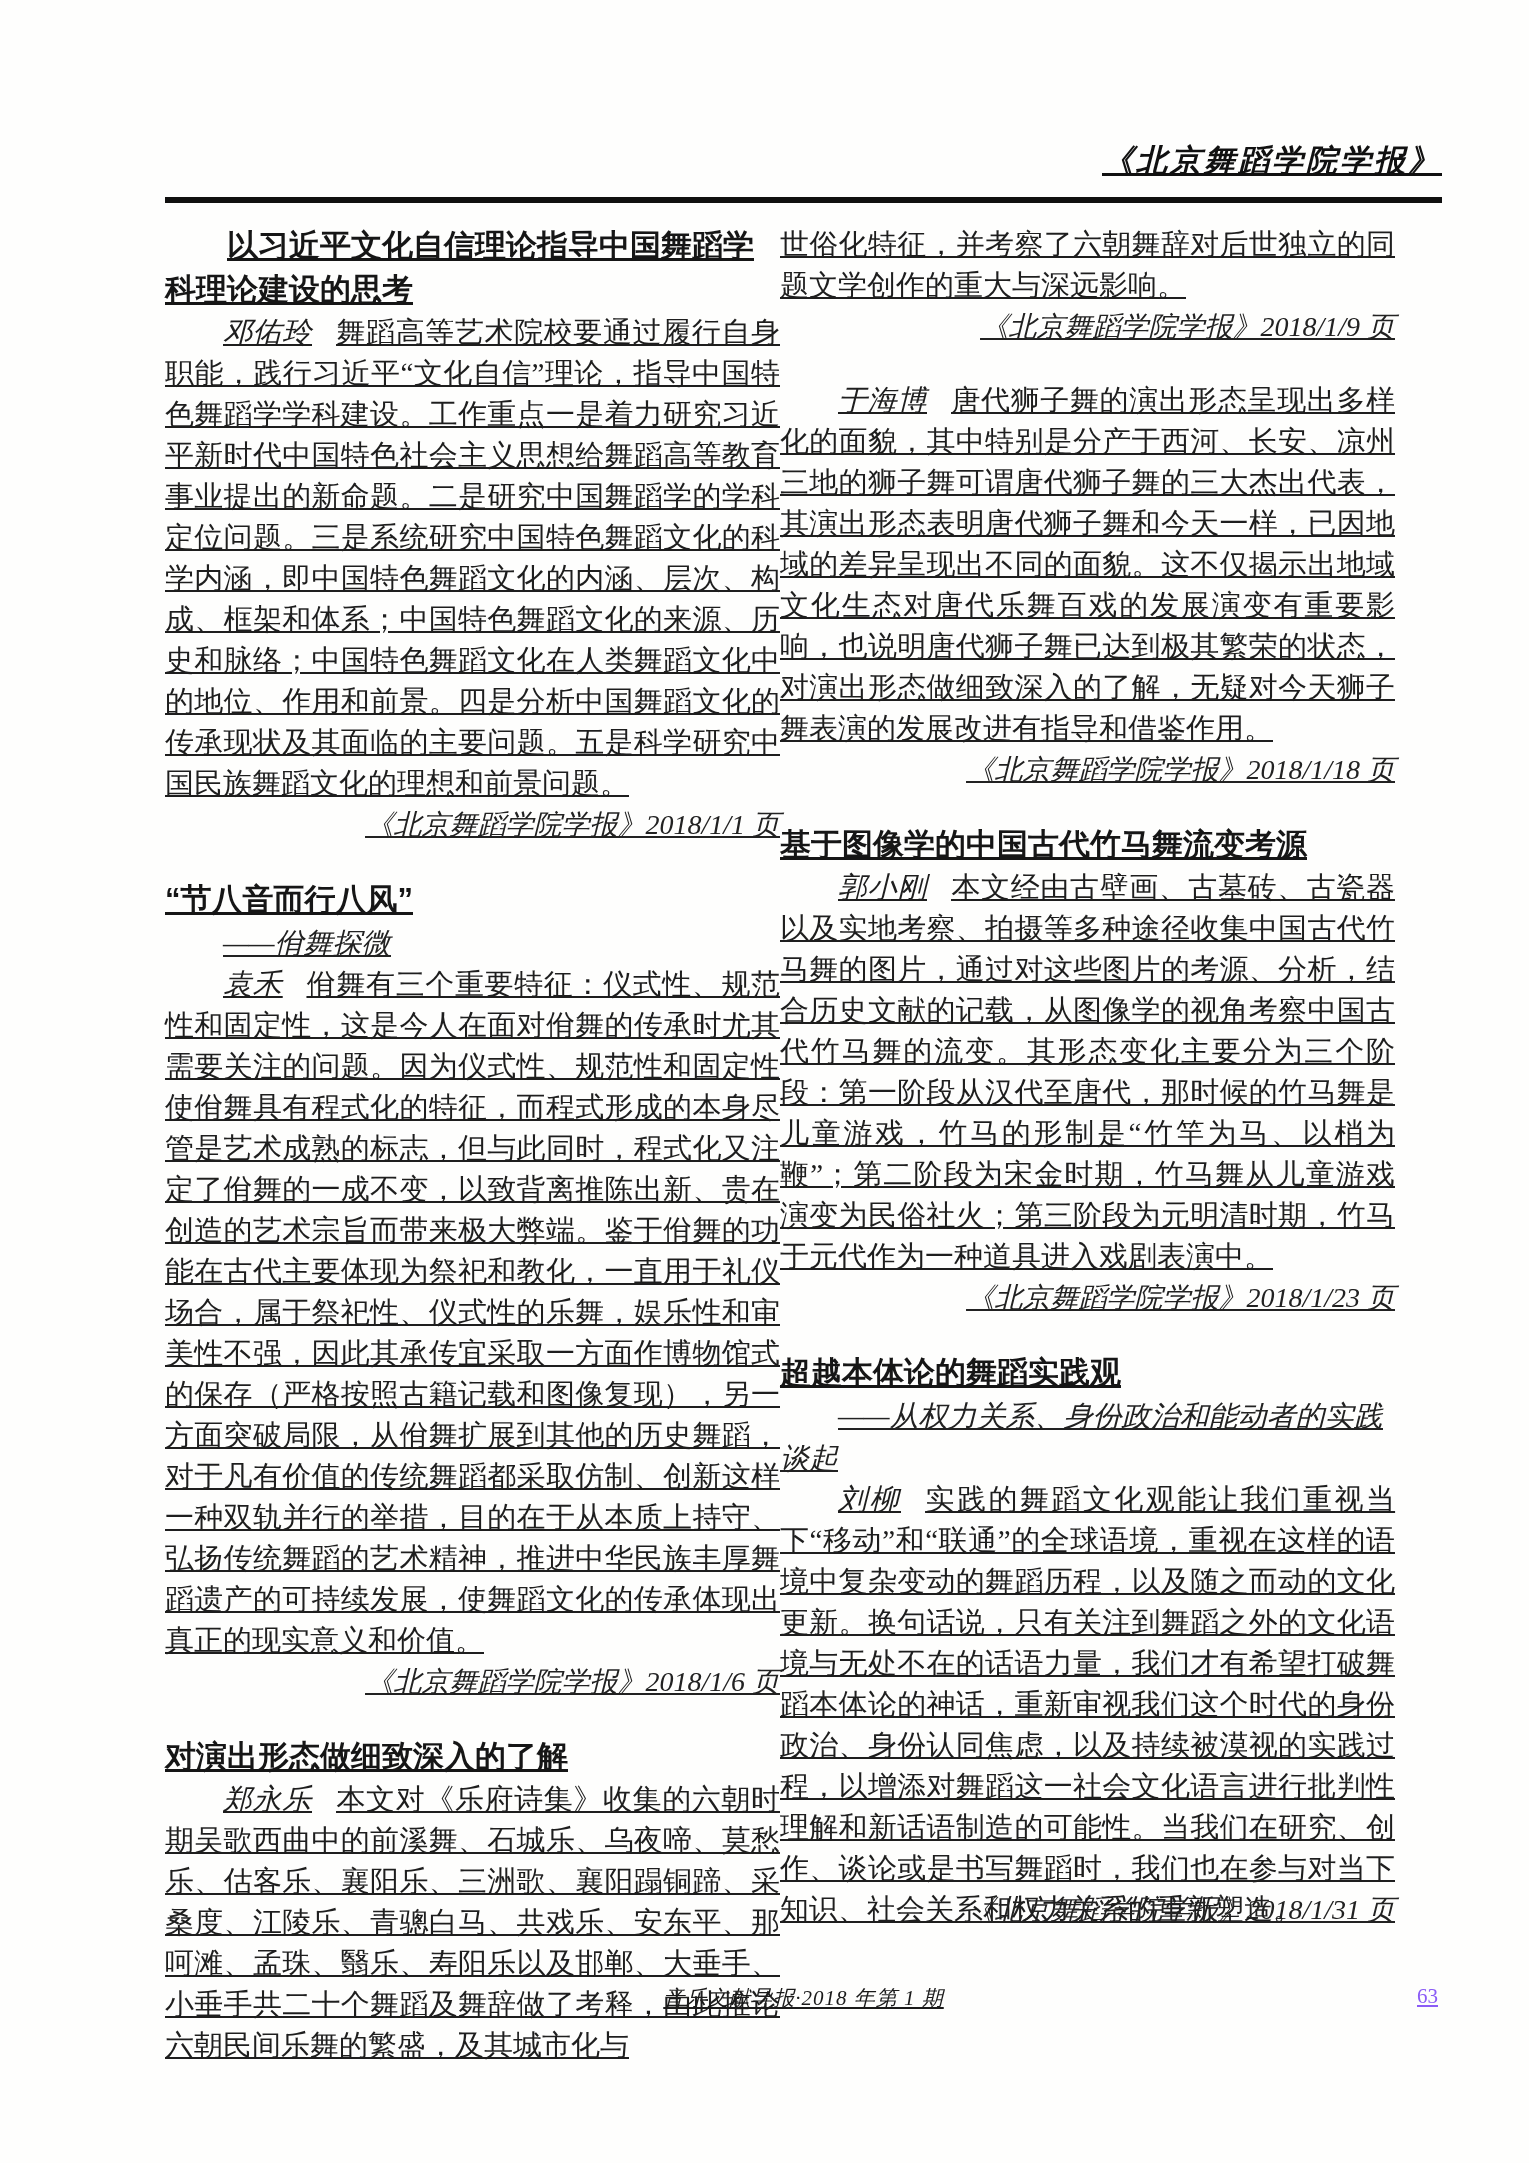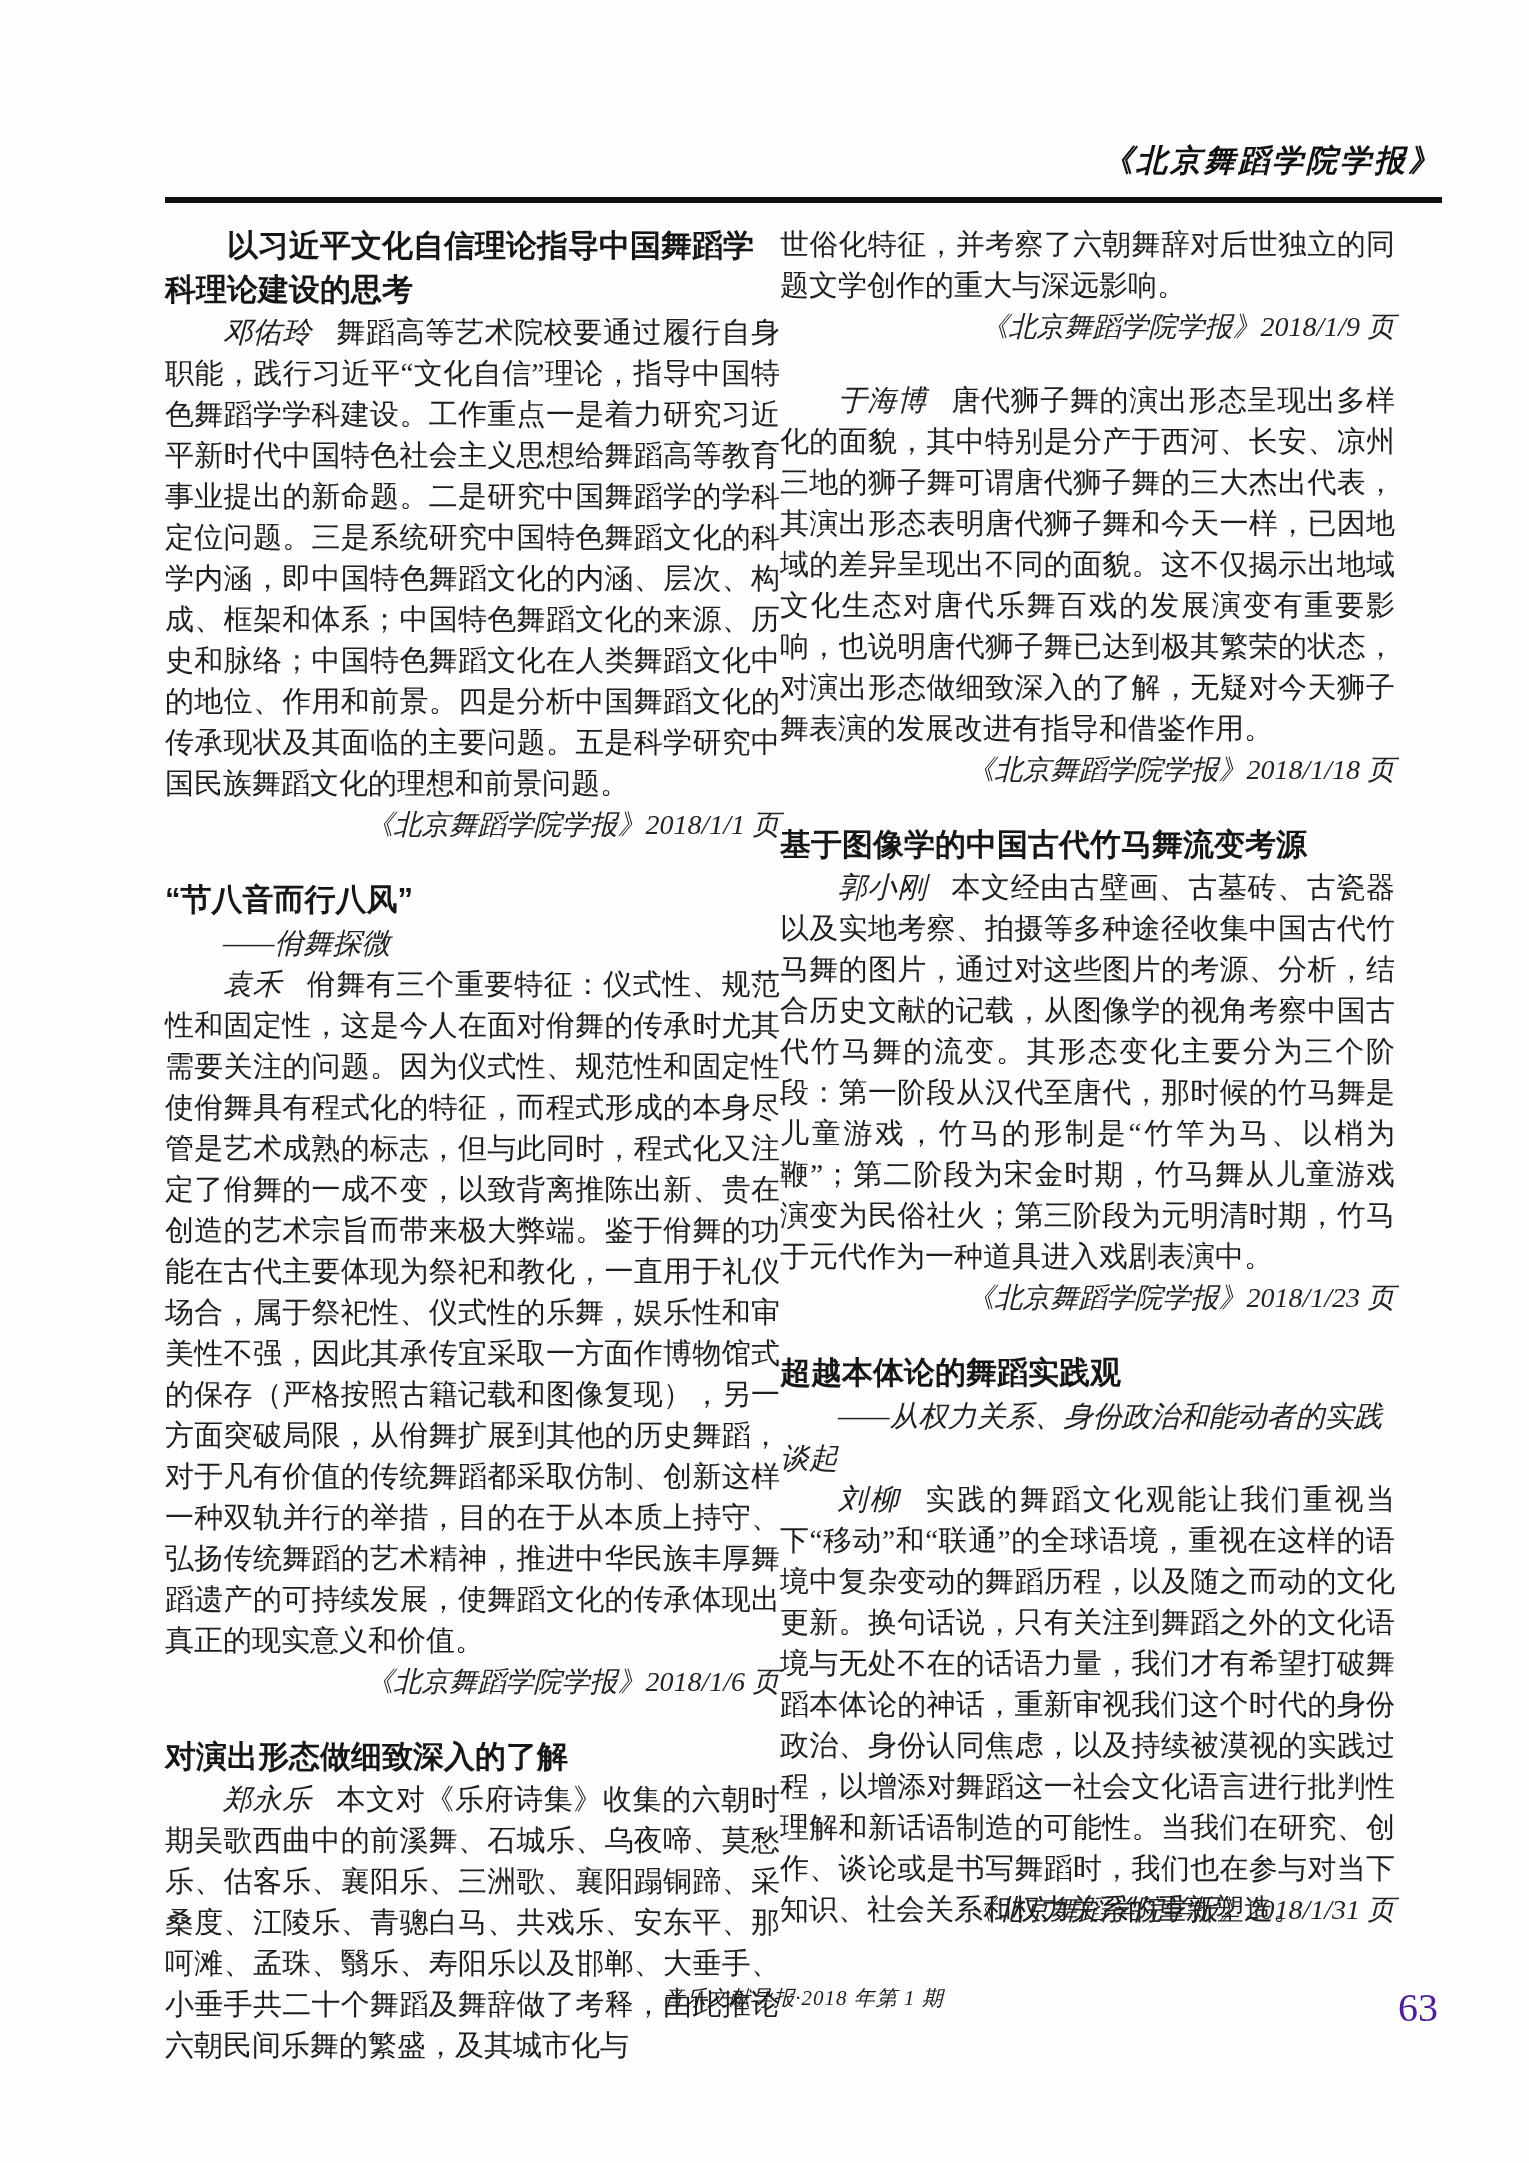--- a/index.html
+++ b/index.html
@@ -1,15 +1,15 @@
 <!DOCTYPE html>
 <html><head>
 <meta charset="utf-8">
 <style>
-  * { margin:0; padding:0; box-sizing:border-box; }
+  * { margin:0; padding:0; box-sizing:border-box;text-decoration:underline; }
   html,body { background:#ffffff; }
   .page {
     position:relative;
     width:1529px; height:2163px;
     background:#fefefdff;
     color:#1b1b1b;
     overflow:hidden;
     font-family:"Liberation Serif", serif;
   }
   .header {
@@ -62,21 +62,21 @@
   .footer {
     position:absolute; top:1984px; left:165px; width:1277px; height:44px;
   }
   .footer-issue {
     position:absolute; left:0; right:0; top:0;
     text-align:center;
     font-style:italic; font-size:21px; letter-spacing:1px; color:#1a1a1a;
   }
   .page-number {
     position:absolute; right:4px; top:0;
-    font-size:40px; color:#4c1d95;
+    font-size:21px; color:#8b5cf6;
     font-style:normal;
   }
 </style>
 </head>
 <body>
 
 <div class="page">
 
   <div class="header">
     <span class="journal-title">《北京舞蹈学院学报》</span>

